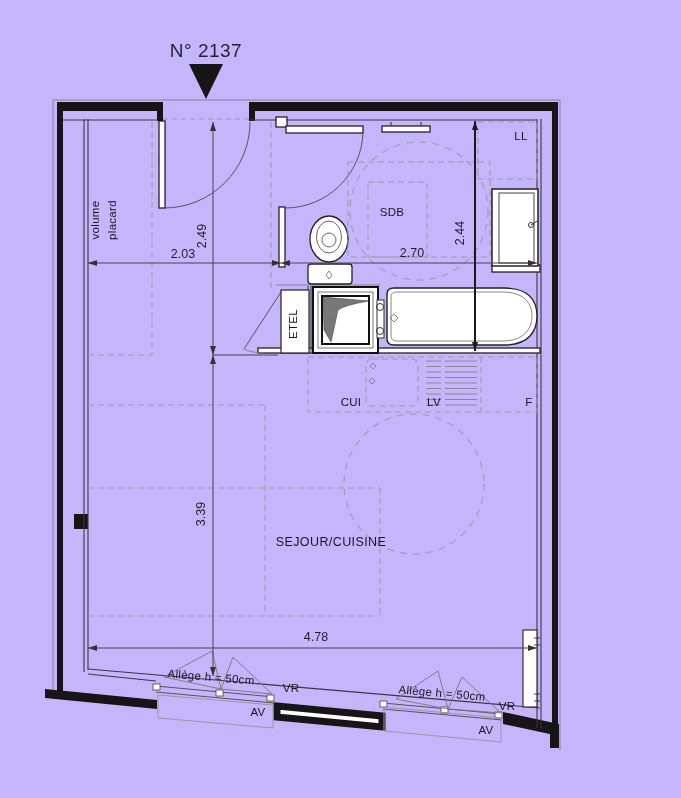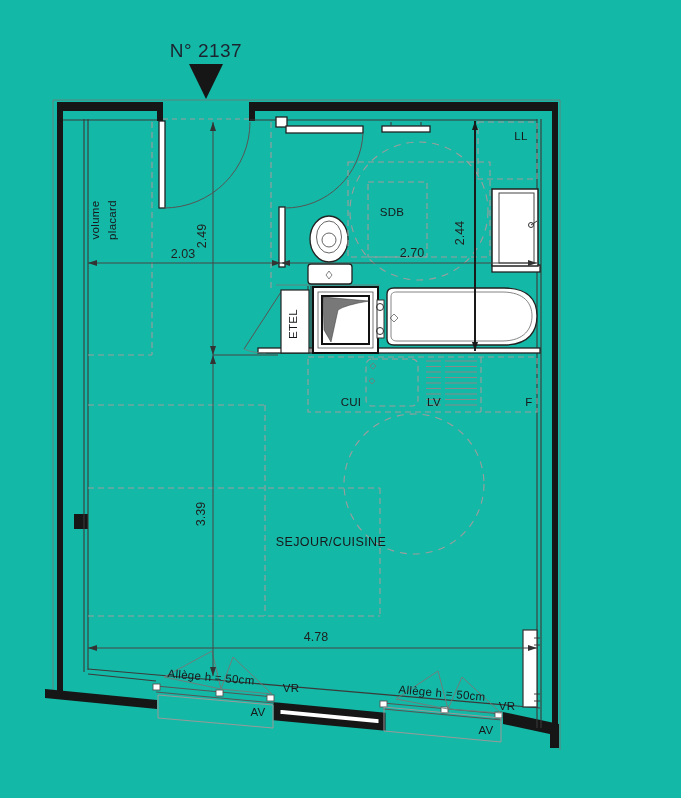--- a/index.html
+++ b/index.html
@@ -1,16 +1,16 @@
 <!DOCTYPE html>
 <html><head>
 <meta charset="utf-8">
 <style>
   html,body{margin:0;padding:0;background:#ffffff;}
-  .canvas{position:relative;width:681px;height:798px;background:#14b8a6;overflow:hidden;
+  .canvas{position:relative;width:681px;height:798px;background:#c4b5fd;overflow:hidden;
           font-family:"Liberation Sans", sans-serif;}
   svg{display:block;}
   text{font-family:"Liberation Sans", sans-serif;}
   .lbl{font-size:11.5px;fill:#17181b;letter-spacing:.3px;}
   .lbl-big{font-size:12.5px;fill:#17181b;letter-spacing:.4px;}
   .dim{font-size:12.5px;fill:#1f1f1f;}
   .title{font-size:19px;fill:#1c2430;letter-spacing:.5px;}
   .wall{fill:#161616;stroke:none;}
   .thin{stroke:#3a3a3a;stroke-width:1.1;fill:none;}
   .contour{stroke:#777;stroke-width:.8;fill:none;}

